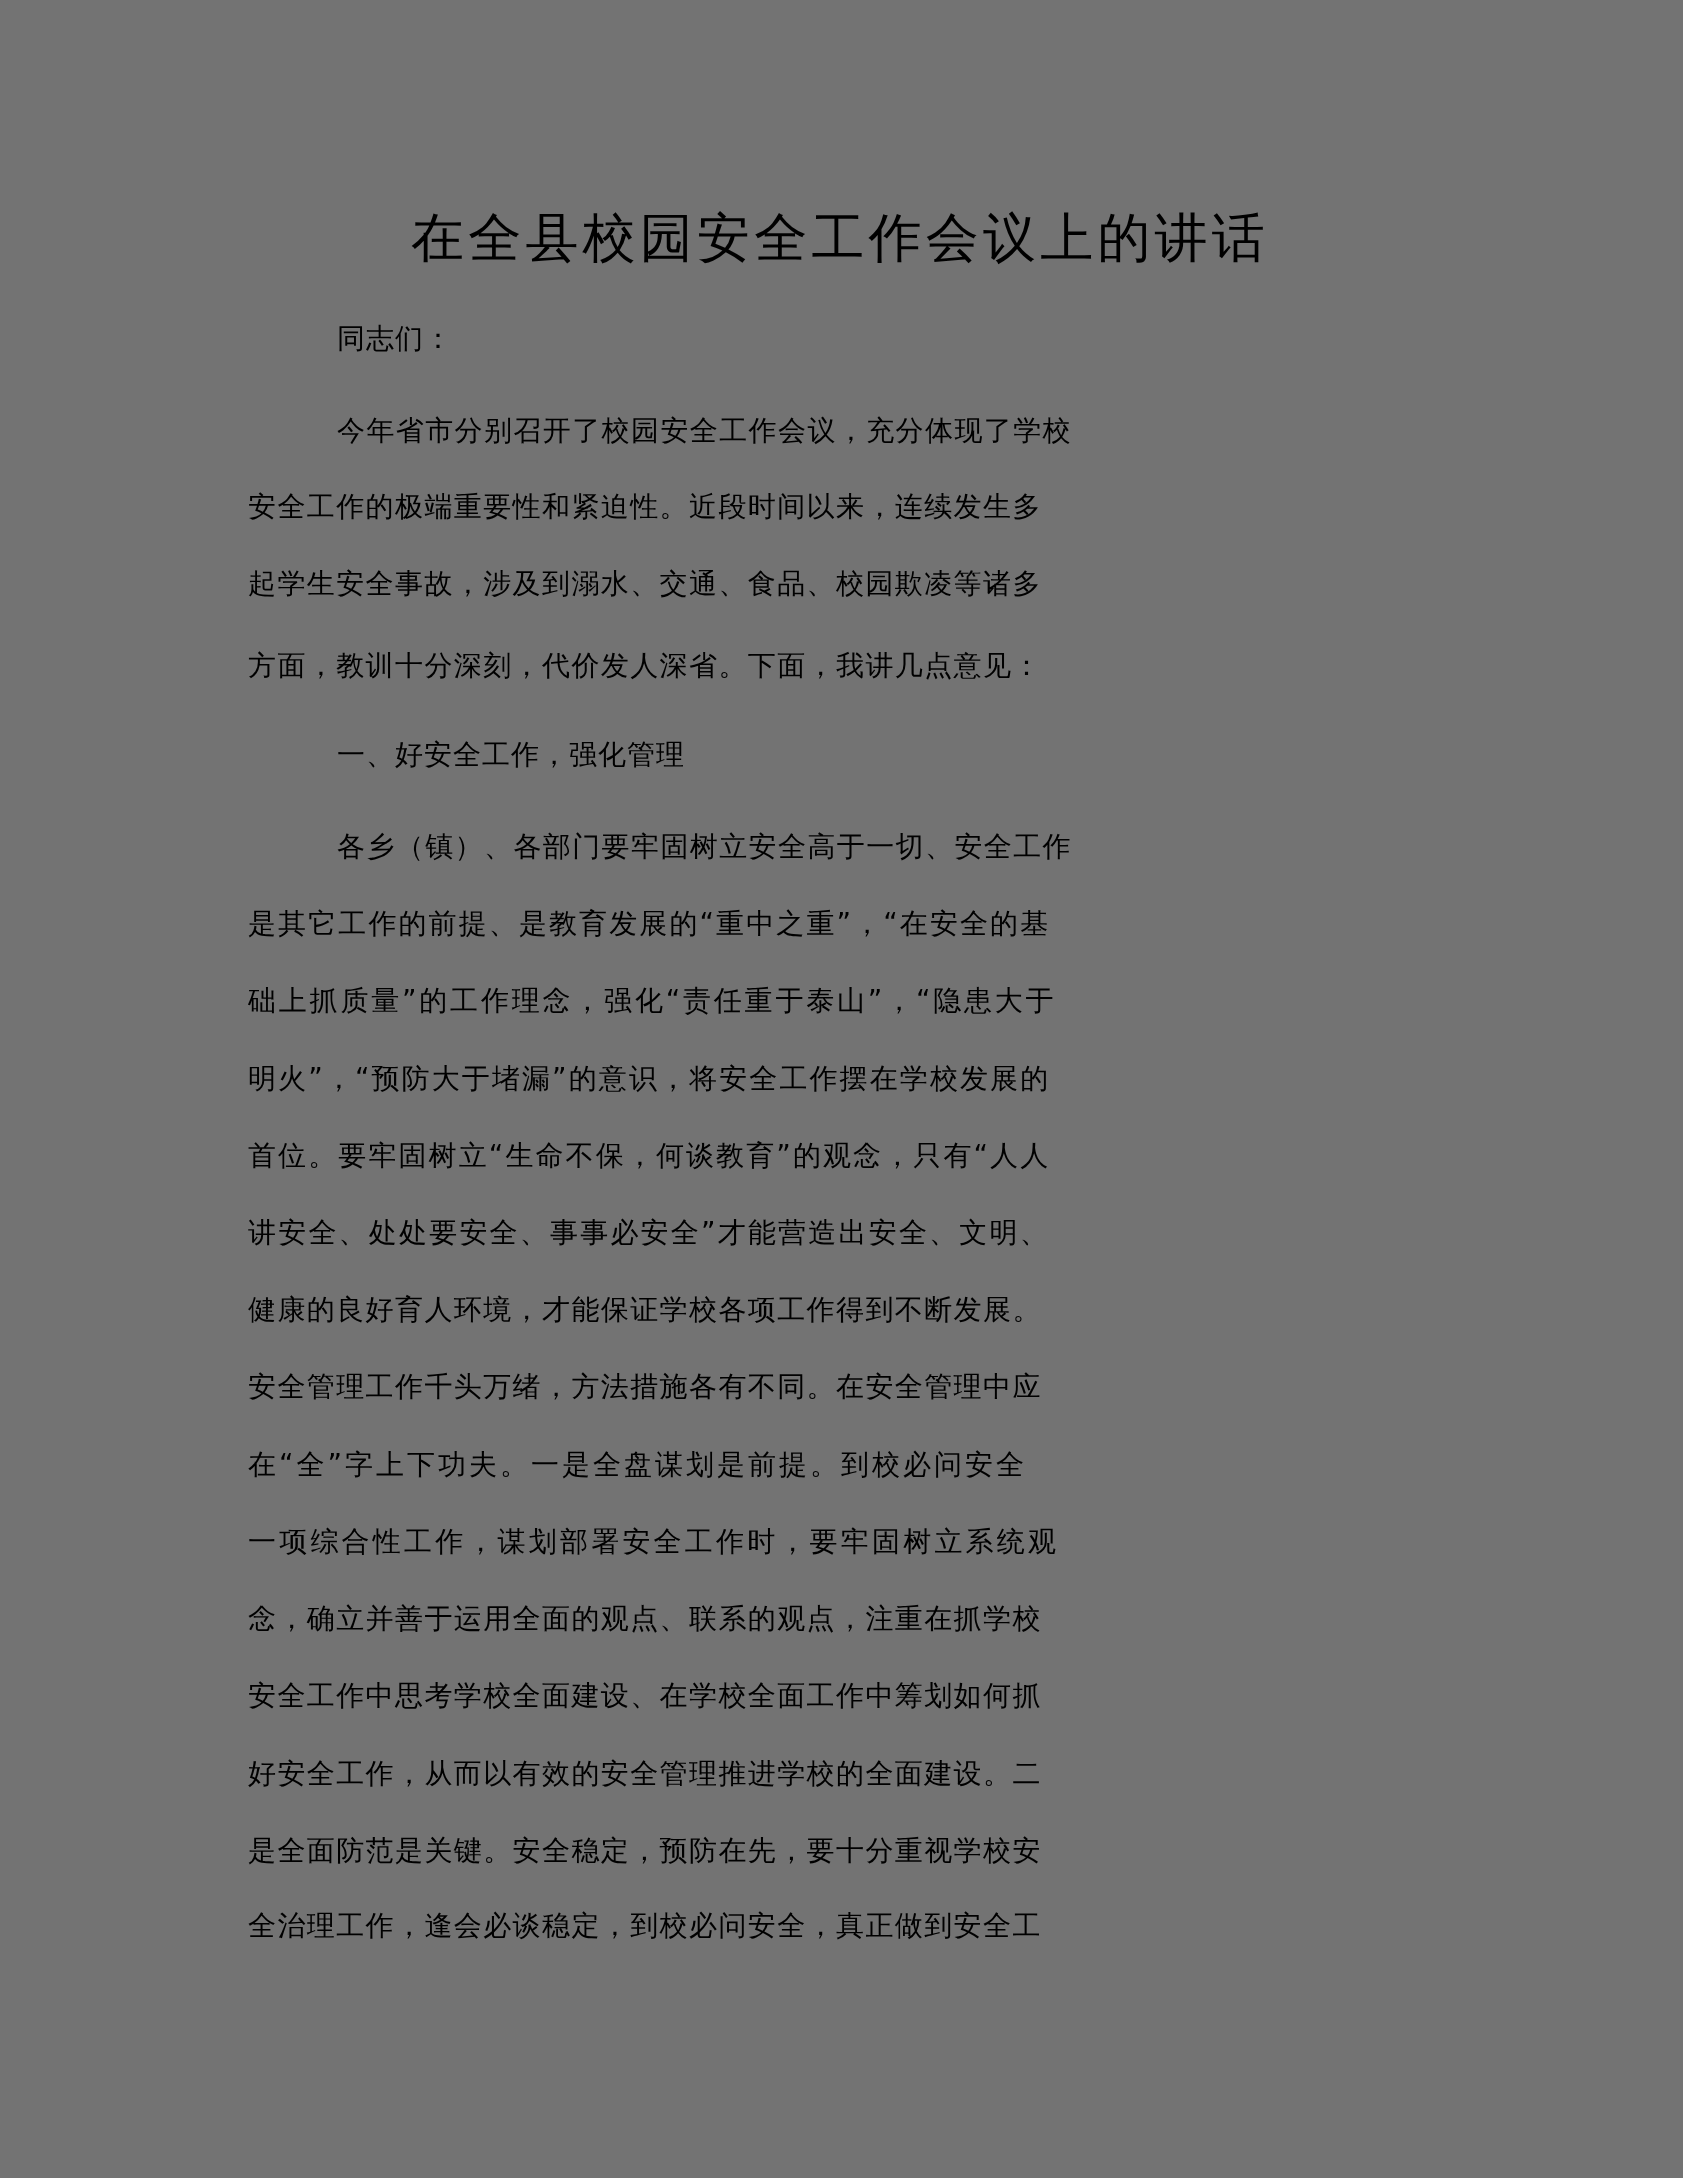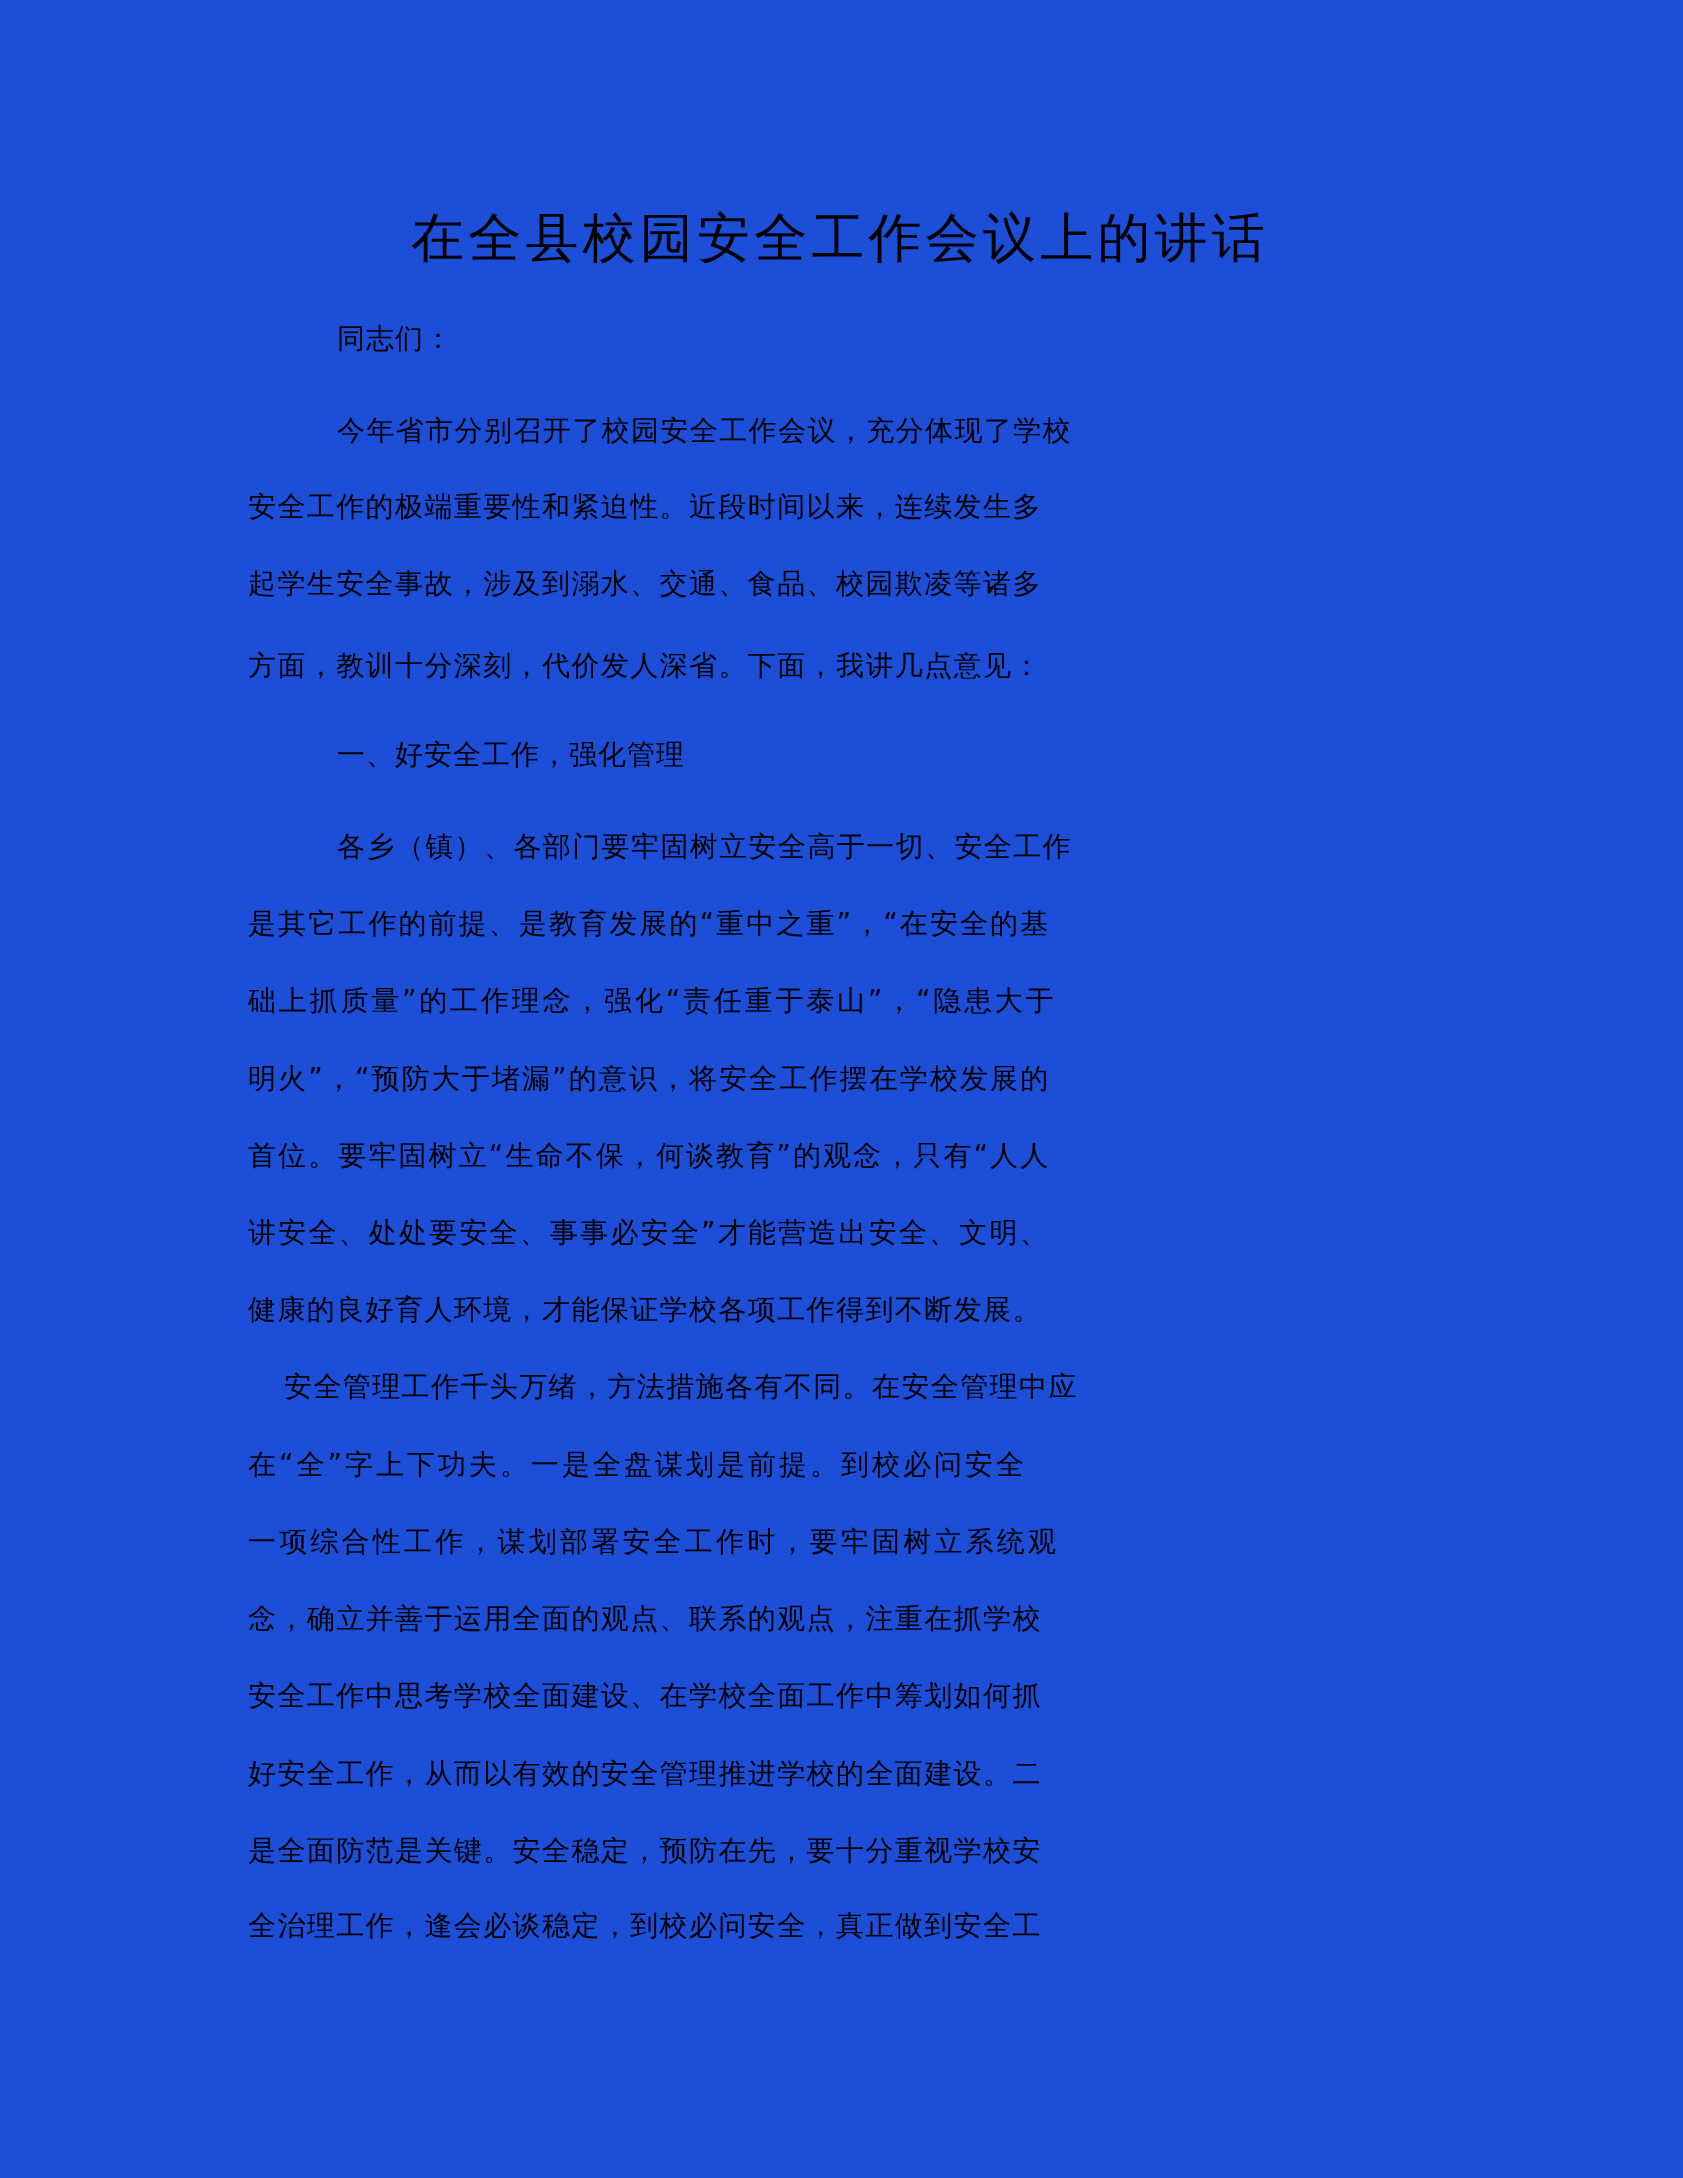--- a/index.html
+++ b/index.html
@@ -1,18 +1,18 @@
 <!DOCTYPE html>
 <html><head>
 <meta charset="utf-8">
 <style>
   html, body { margin: 0; padding: 0; background: #ffffff; }
   body { width: 1683px; height: 2178px; position: relative; overflow: hidden;
          font-family: "DejaVu Sans", "Liberation Sans", sans-serif; color: #000000; }
-  .page { position: absolute; left: 0; top: 0; width: 1683px; height: 2178px; background: #1d4ed8; }
+  .page { position: absolute; left: 0; top: 0; width: 1683px; height: 2178px; background: #737373; }
   .title { position: absolute; left: 411px; top: 198px; width: 861px; height: 79px;
            font-size: 53px; line-height: 79px; white-space: nowrap;
            text-align: justify; text-align-last: justify; }
   .line { position: absolute; left: 248px; width: 1186px; height: 77px;
           font-size: 28px; line-height: 77px; white-space: nowrap; overflow: visible;
           text-align: justify; text-align-last: justify; }
   .line.indent { left: 337px; width: 1097px; }
   .line.short { text-align-last: left; text-align: left; letter-spacing: 1px; }
 </style>
 </head>
@@ -34,21 +34,21 @@
   <div class="line indent short" style="top:716px;">一、好安全工作，强化管理</div>
 
   <div>
     <div class="line indent" style="top: 808px; text-align-last: left; text-align: left; letter-spacing: 0px;"><span style="white-space: nowrap; letter-spacing: 1.4px;">各乡（镇）、各部门要牢固树立安全高于一切、安全工作</span></div>
     <div class="line" style="top: 885px; text-align-last: left; text-align: left; letter-spacing: 0px;"><span style="white-space: nowrap; letter-spacing: 2.1px;">是其它工作的前提、是教育发展的“重中之重”，“在安全的基</span></div>
     <div class="line" style="top: 962px; text-align-last: left; text-align: left; letter-spacing: 0px;"><span style="white-space: nowrap; letter-spacing: 2.8px;">础上抓质量”的工作理念，强化“责任重于泰山”，“隐患大于</span></div>
     <div class="line" style="top: 1040px; text-align-last: left; text-align: left; letter-spacing: 0px;"><span style="white-space: nowrap; letter-spacing: 2.1px;">明火”，“预防大于堵漏”的意识，将安全工作摆在学校发展的</span></div>
     <div class="line" style="top: 1117px; text-align-last: left; text-align: left; letter-spacing: 0px;"><span style="white-space: nowrap; letter-spacing: 2.1px;">首位。要牢固树立“生命不保，何谈教育”的观念，只有“人人</span></div>
     <div class="line" style="top: 1194px; text-align-last: left; text-align: left; letter-spacing: 0px;"><span style="white-space: nowrap; letter-spacing: 2.2px;">讲安全、处处要安全、事事必安全”才能营造出安全、文明、</span></div>
     <div class="line" style="top: 1271px; text-align-last: left; text-align: left; letter-spacing: 0px;"><span style="white-space: nowrap; letter-spacing: 1.4px;">健康的良好育人环境，才能保证学校各项工作得到不断发展。</span></div>
-    <div class="line" style="top: 1348px; text-align-last: left; text-align: left; letter-spacing: 0px; margin-left: 36px;"><span style="white-space: nowrap; letter-spacing: 1.4px;">安全管理工作千头万绪，方法措施各有不同。在安全管理中应</span></div>
+    <div class="line" style="top: 1348px; text-align-last: left; text-align: left; letter-spacing: 0px;"><span style="white-space: nowrap; letter-spacing: 1.4px;">安全管理工作千头万绪，方法措施各有不同。在安全管理中应</span></div>
     <div class="line" style="top: 1426px; text-align-last: left; text-align: left; letter-spacing: 0px;"><span style="white-space: nowrap; letter-spacing: 3px;">在“全”字上下功夫。一是全盘谋划是前提。到校必问安全</span></div>
     <div class="line" style="top: 1503px; text-align-last: left; text-align: left; letter-spacing: 0px;"><span style="white-space: nowrap; letter-spacing: 3.2px;">一项综合性工作，谋划部署安全工作时，要牢固树立系统观</span></div>
     <div class="line" style="top: 1580px; text-align-last: left; text-align: left; letter-spacing: 0px;"><span style="white-space: nowrap; letter-spacing: 1.4px;">念，确立并善于运用全面的观点、联系的观点，注重在抓学校</span></div>
     <div class="line" style="top: 1657px; text-align-last: left; text-align: right; letter-spacing: 0px;"><span style="white-space: nowrap; letter-spacing: 1.4px;">安全工作中思考学校全面建设、在学校全面工作中筹划如何抓</span></div>
     <div class="line" style="top: 1735px; text-align-last: left; text-align: left; letter-spacing: 0px;"><span style="white-space: nowrap; letter-spacing: 1.4px;">好安全工作，从而以有效的安全管理推进学校的全面建设。二</span></div>
     <div class="line" style="top: 1812px; text-align-last: left; text-align: left; letter-spacing: 0px;"><span style="white-space: nowrap; letter-spacing: 1.4px;">是全面防范是关键。安全稳定，预防在先，要十分重视学校安</span></div>
     <div class="line" style="top: 1887px; text-align-last: left; text-align: left; letter-spacing: 0px;"><span style="white-space: nowrap; letter-spacing: 1.4px;">全治理工作，逢会必谈稳定，到校必问安全，真正做到安全工</span></div>
   </div>
 
 </div>

